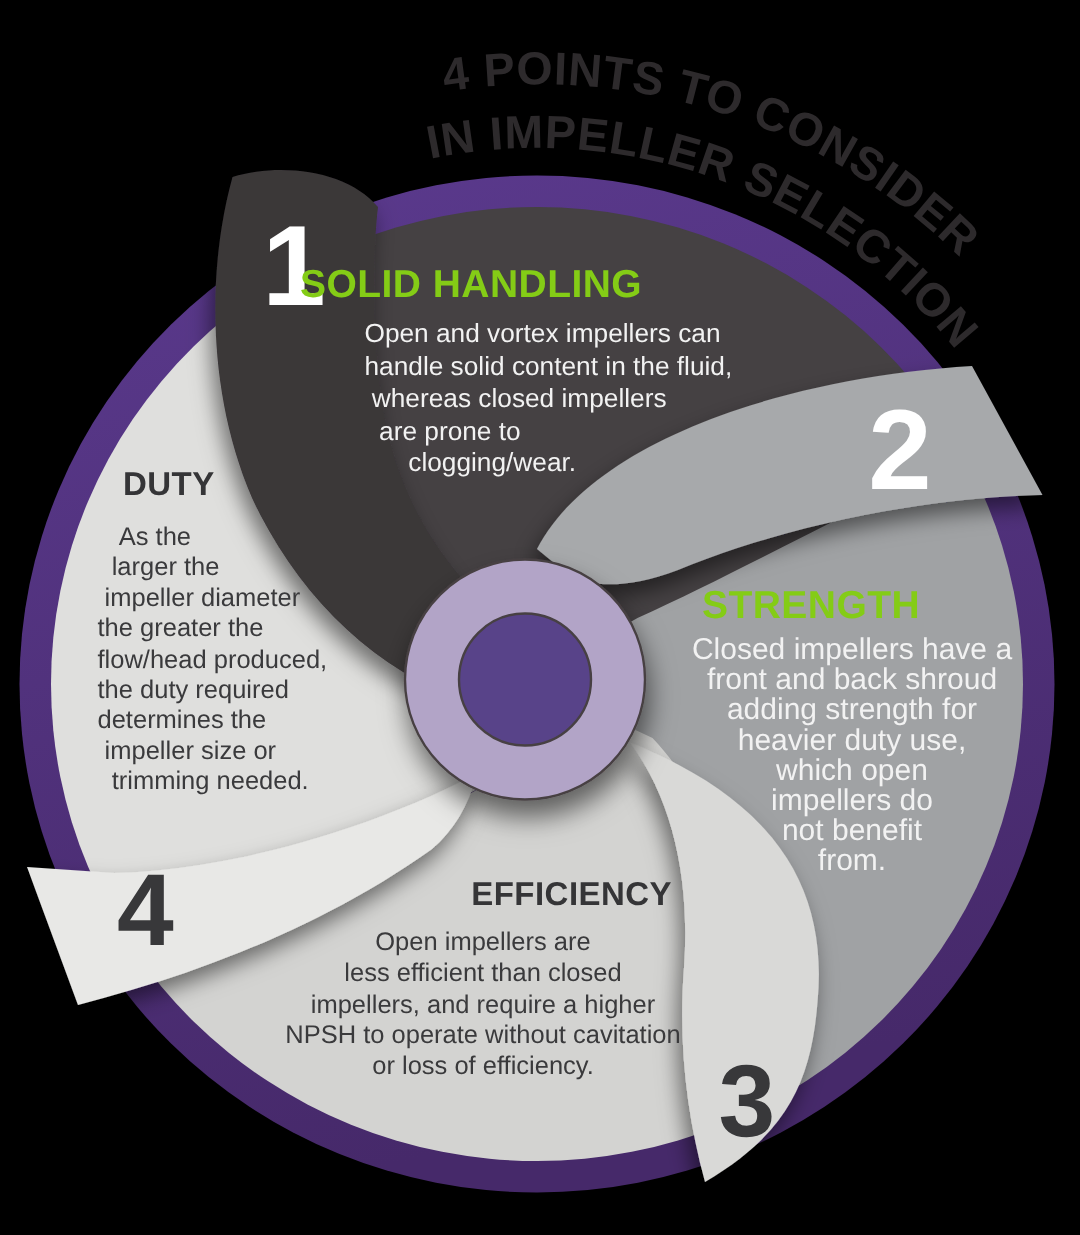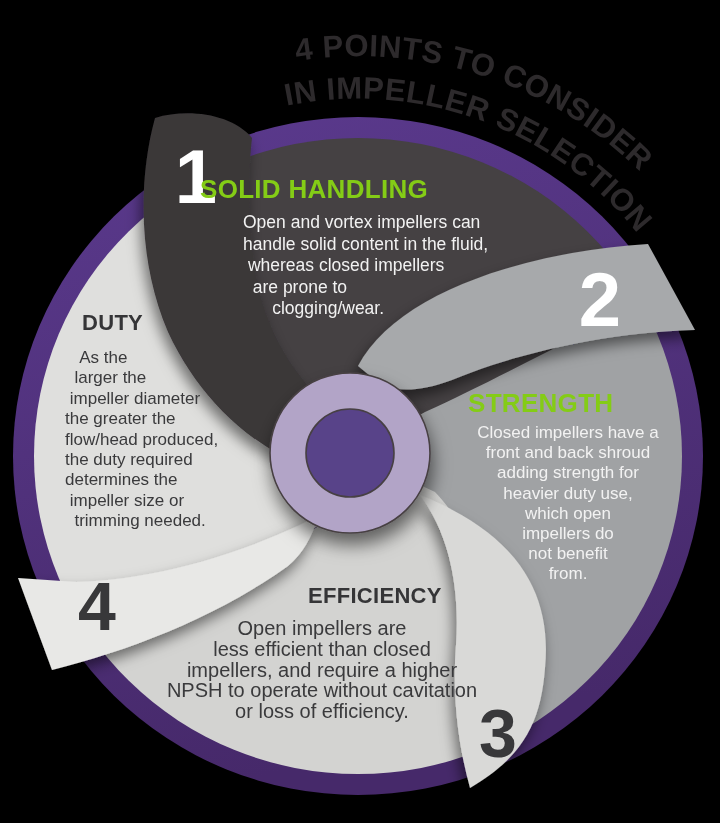--- a/index.html
+++ b/index.html
@@ -11,23 +11,23 @@
   .txt{position:absolute;z-index:5;}
   .heading{font-weight:bold;letter-spacing:.3px;}
   .heading-light{color:#84cc16;font-size:26px;}
   .heading-dark{color:#353537;font-size:22px;}
   .body-light{color:#f2f2f2;white-space:pre-wrap;}
   .body-dark{color:#3a3a3c;white-space:pre-wrap;}
   .centered{text-align:center;white-space:pre-line;}
   #solid-heading{left:200px;top:174px;}
   #solid-body{left:243px;top:212px;font-size:17.5px;line-height:21.6px;}
   #strength-heading{left:468px;top:388px;}
-  #strength-body{left:453px;top:423px;width:230px;font-size:17px;line-height:20.2px;}
-  #efficiency-heading{left:308px;top:583px;width:160px;text-align:left;}
-  #efficiency-body{left:140px;top:618px;width:364px;font-size:20px;line-height:20.8px;}
+  #strength-body{left:453px;top:423px;width:230px;font-size:20px;line-height:20.2px;}
+  #efficiency-heading{left:288px;top:583px;width:160px;text-align:right;}
+  #efficiency-body{left:140px;top:618px;width:364px;font-size:17px;line-height:20.8px;}
   #duty-heading{left:82px;top:310px;}
   #duty-body{left:65px;top:348px;font-size:17px;line-height:20.4px;}
   .arc-title{font-weight:bold;font-size:31px;letter-spacing:.5px;}
   .blade-number{font-weight:bold;}
   .num-big{font-size:76px;}
   .num-small{font-size:68px;}
 </style>
 </head>
 <body>
 

